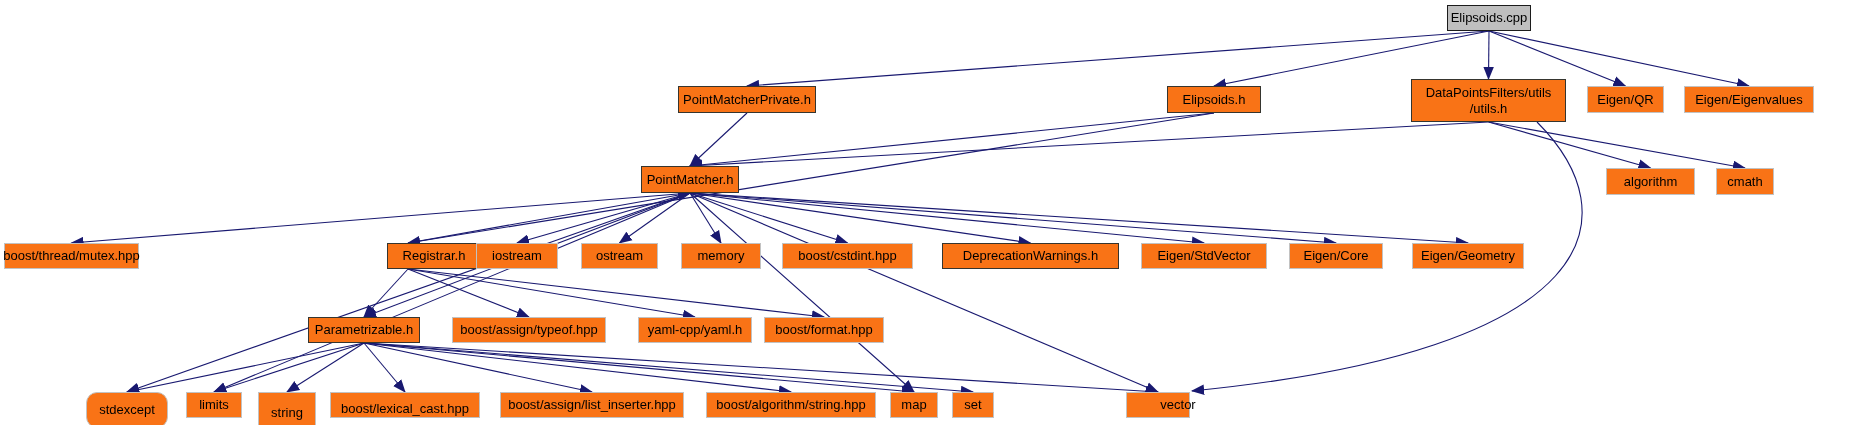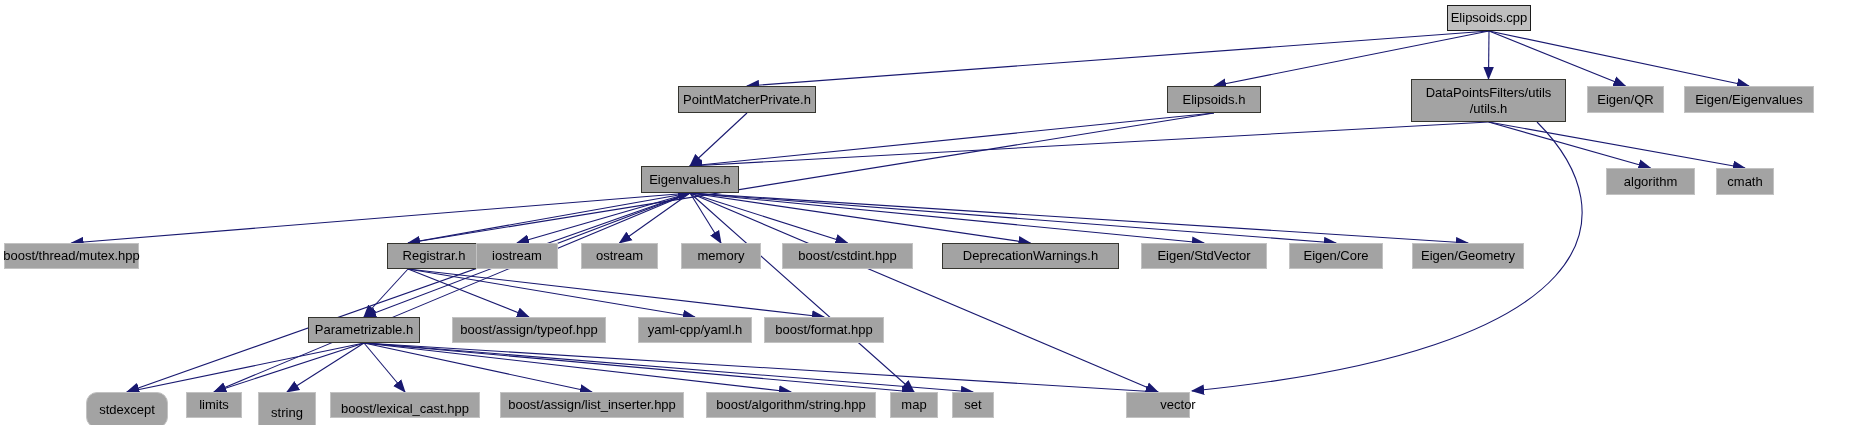--- a/index.html
+++ b/index.html
@@ -7,21 +7,21 @@
     position:relative;
     width:1863px; height:425px;
     background:#ffffff;
     overflow:hidden;
     font-family:"Liberation Sans", sans-serif;
   }
   #edge-layer { position:absolute; left:0; top:0; width:1863px; height:425px; }
   .node {
     position:absolute;
     box-sizing:border-box;
-    background:#a3a3a3;
+    background:#f97316;
     border:1px solid #c2c2c2;
     color:#000000;
     font-size:13px;
     line-height:1.2;
     display:flex;
     align-items:center;
     justify-content:center;
     text-align:center;
     white-space:nowrap;
     z-index:2;
@@ -94,21 +94,21 @@
       <span class="lbl">DataPointsFilters/utils
 /utils.h</span>
     </div>
     <div class="node " style="left: 1587px; top: 86px; width: 77px; height: 27px;">
       <span class="lbl">Eigen/QR</span>
     </div>
     <div class="node " style="left: 1684px; top: 86px; width: 130px; height: 27px;">
       <span class="lbl">Eigen/Eigenvalues</span>
     </div>
     <div class="node doc" style="left: 641px; top: 166px; width: 98px; height: 27px;">
-      <span class="lbl">Eigenvalues.h</span>
+      <span class="lbl">PointMatcher.h</span>
     </div>
     <div class="node " style="left: 1606px; top: 168px; width: 89px; height: 27px;">
       <span class="lbl">algorithm</span>
     </div>
     <div class="node " style="left: 1716px; top: 168px; width: 58px; height: 27px;">
       <span class="lbl">cmath</span>
     </div>
     <div class="node " style="left: 4px; top: 243px; width: 135px; height: 26px;">
       <span class="lbl">boost/thread/mutex.hpp</span>
     </div>

